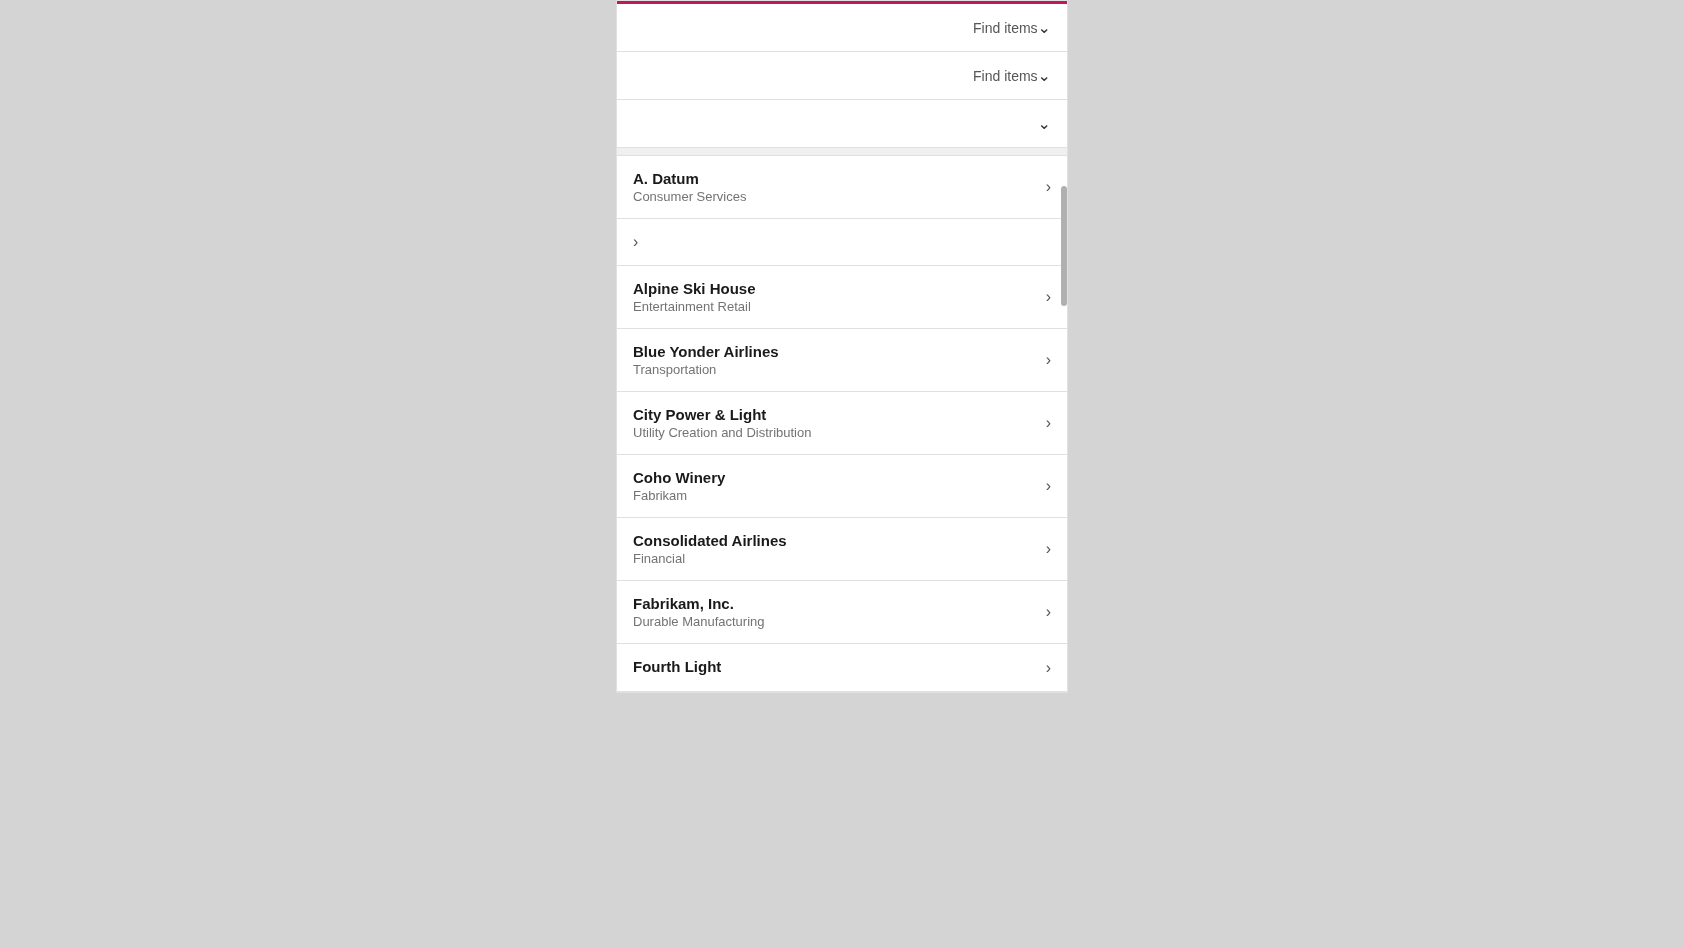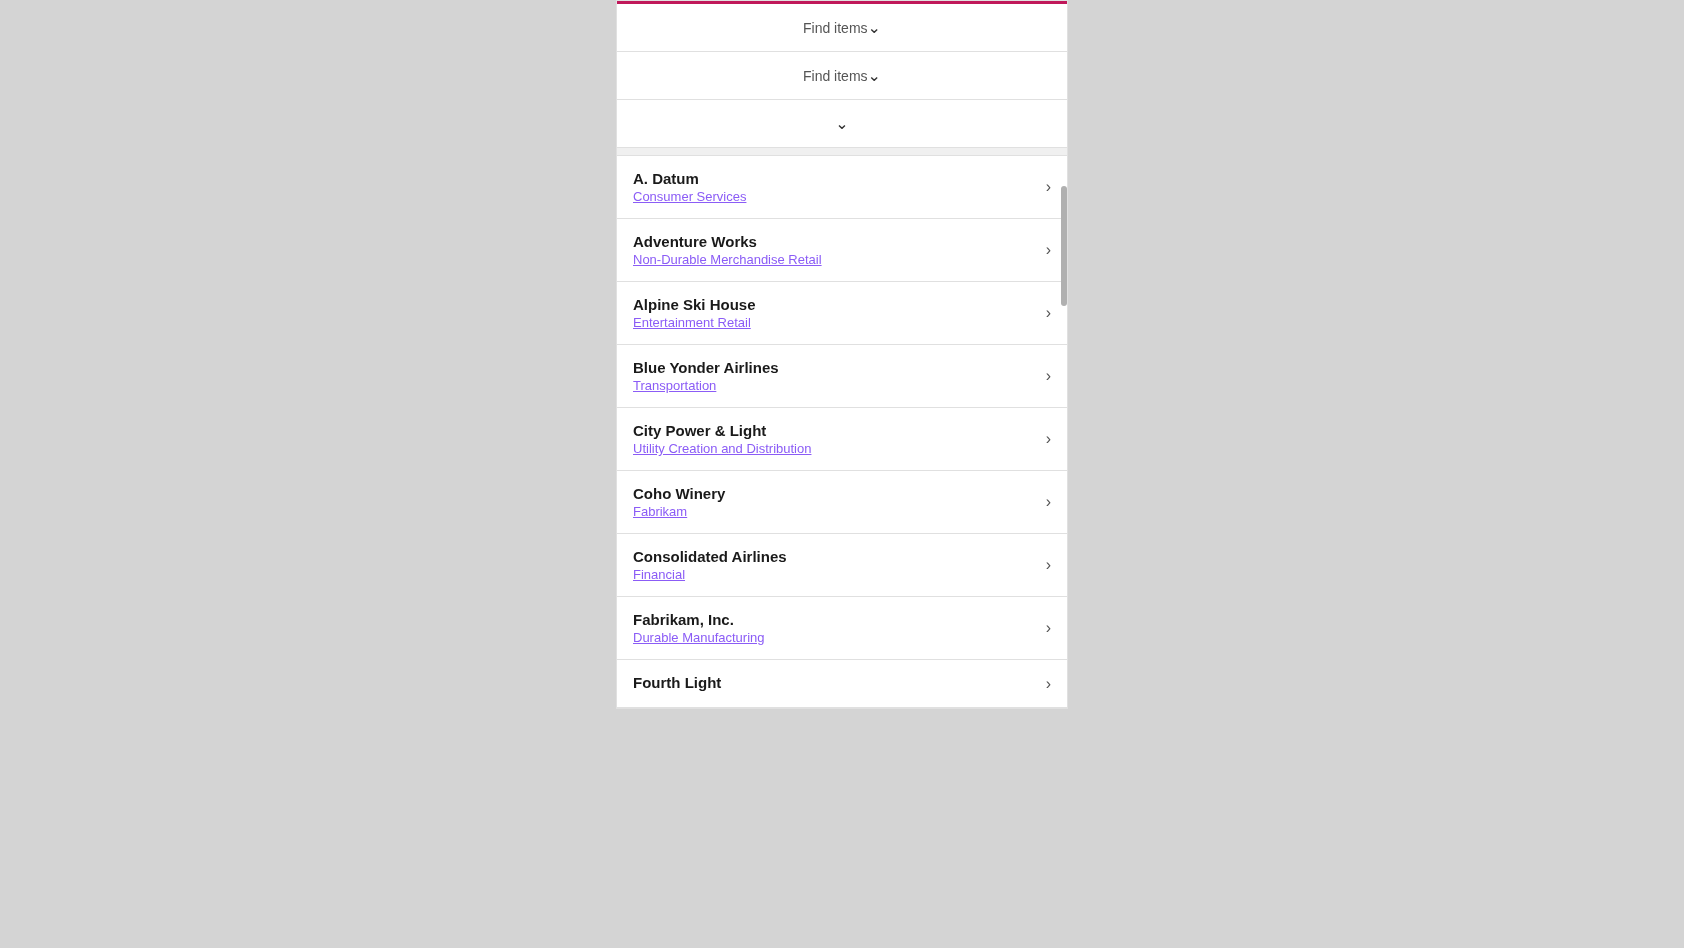--- a/index.html
+++ b/index.html
@@ -21,21 +21,21 @@
     .panel-container {
       width: 452px;
       margin-top: 0;
       background-color: #ffffff;
       border: 1px solid #e0e0e0;
     }
 
     .dropdown-row {
       display: flex;
       align-items: center;
-      justify-content: center;
+      justify-content: flex-end;
       padding: 14px 16px;
       border-bottom: 1px solid #e0e0e0;
       background-color: #ffffff;
       cursor: pointer;
     }
 
     .dropdown-placeholder {
       color: #555;
       font-size: 14px;
     }
@@ -70,22 +70,21 @@
 
     .list-item-name {
       font-size: 15px;
       font-weight: 600;
       color: #1a1a1a;
       margin-bottom: 2px;
     }
 
     .list-item-subtitle {
       font-size: 13px;
-      color: #8b5cf6;
-      text-decoration: underline;
+      color: #737373;
     }
 
     .list-item-chevron {
       font-size: 16px;
       color: #555;
       flex-shrink: 0;
     }
 
     .scrollbar-thumb {
       position: absolute;
@@ -135,24 +134,20 @@
 
     <div class="list-item">
       <div class="list-item-content">
         <span class="list-item-name">A. Datum</span>
         <span class="list-item-subtitle">Consumer Services</span>
       </div>
       <span class="list-item-chevron">›</span>
     </div>
 
     <div class="list-item">
-      <div class="list-item-content">
-        <span class="list-item-name">Adventure Works</span>
-        <span class="list-item-subtitle">Non-Durable Merchandise Retail</span>
-      </div>
       <span class="list-item-chevron">›</span>
     </div>
 
     <div class="list-item">
       <div class="list-item-content">
         <span class="list-item-name">Alpine Ski House</span>
         <span class="list-item-subtitle">Entertainment Retail</span>
       </div>
       <span class="list-item-chevron">›</span>
     </div>

